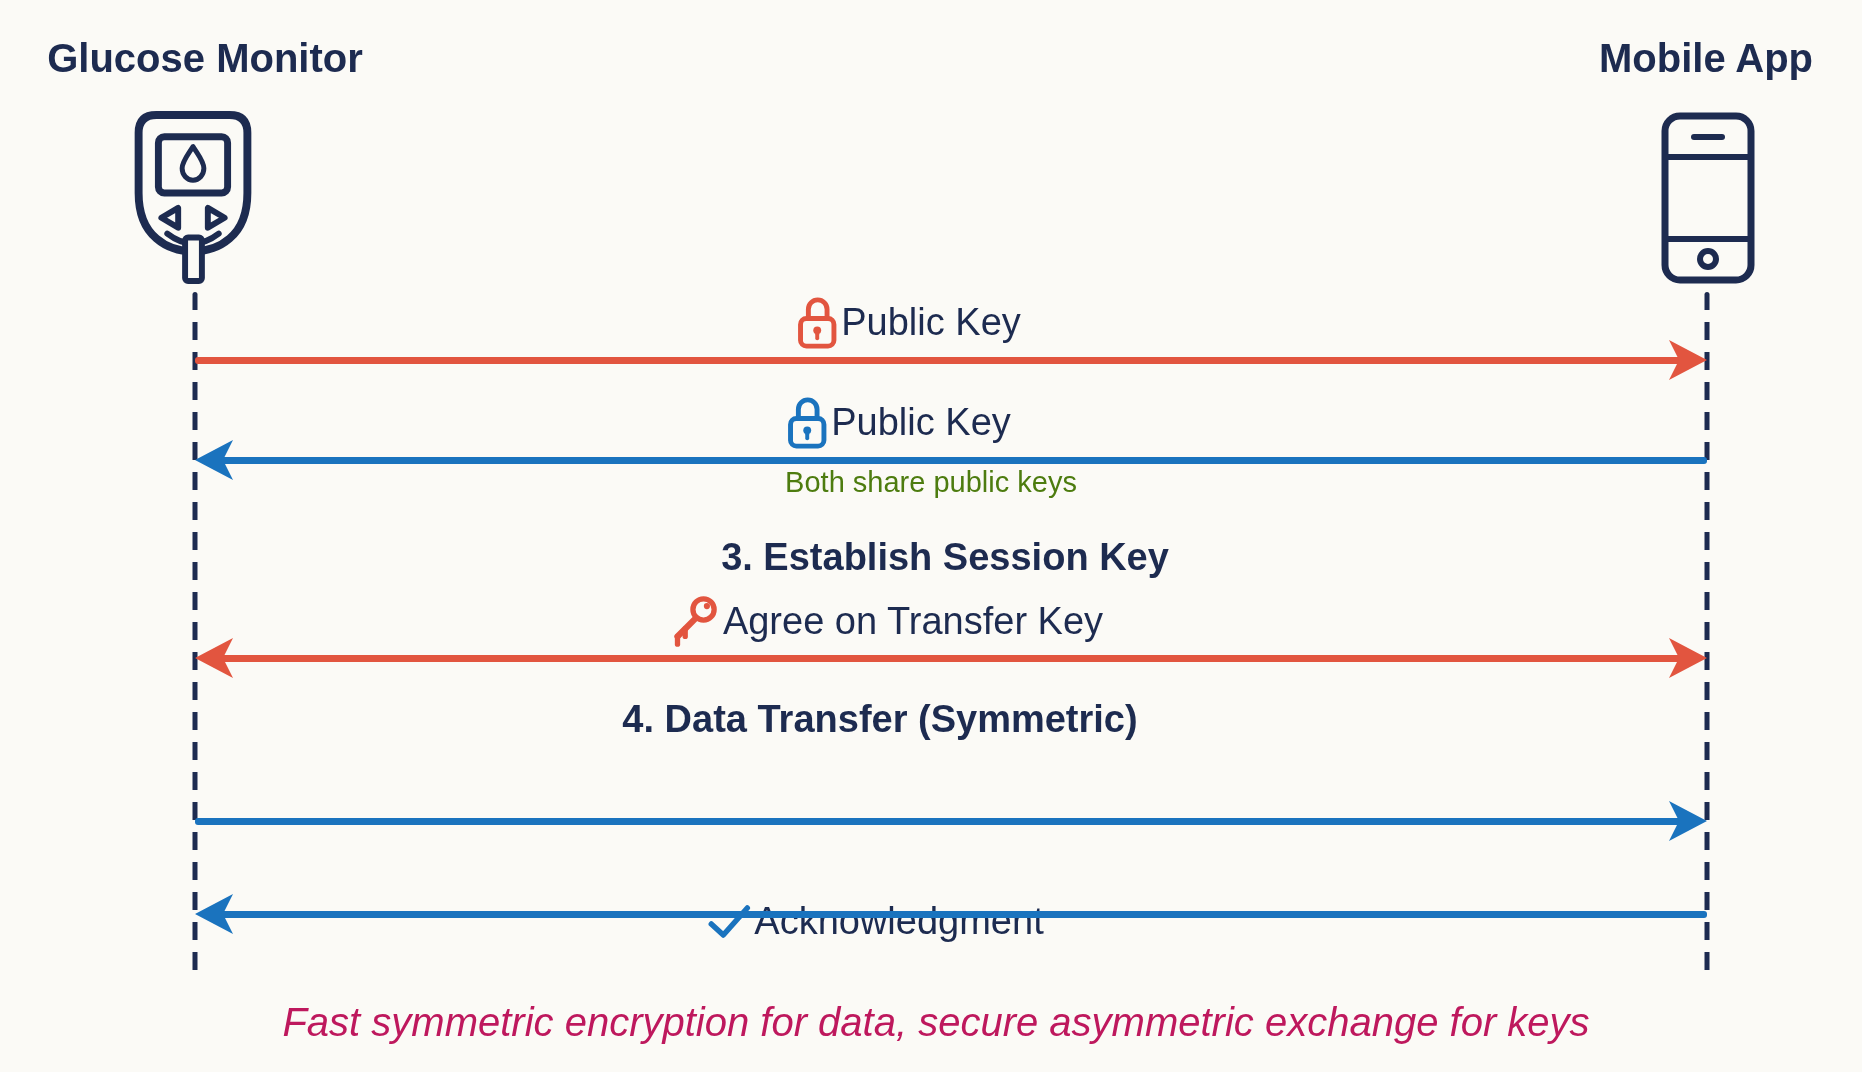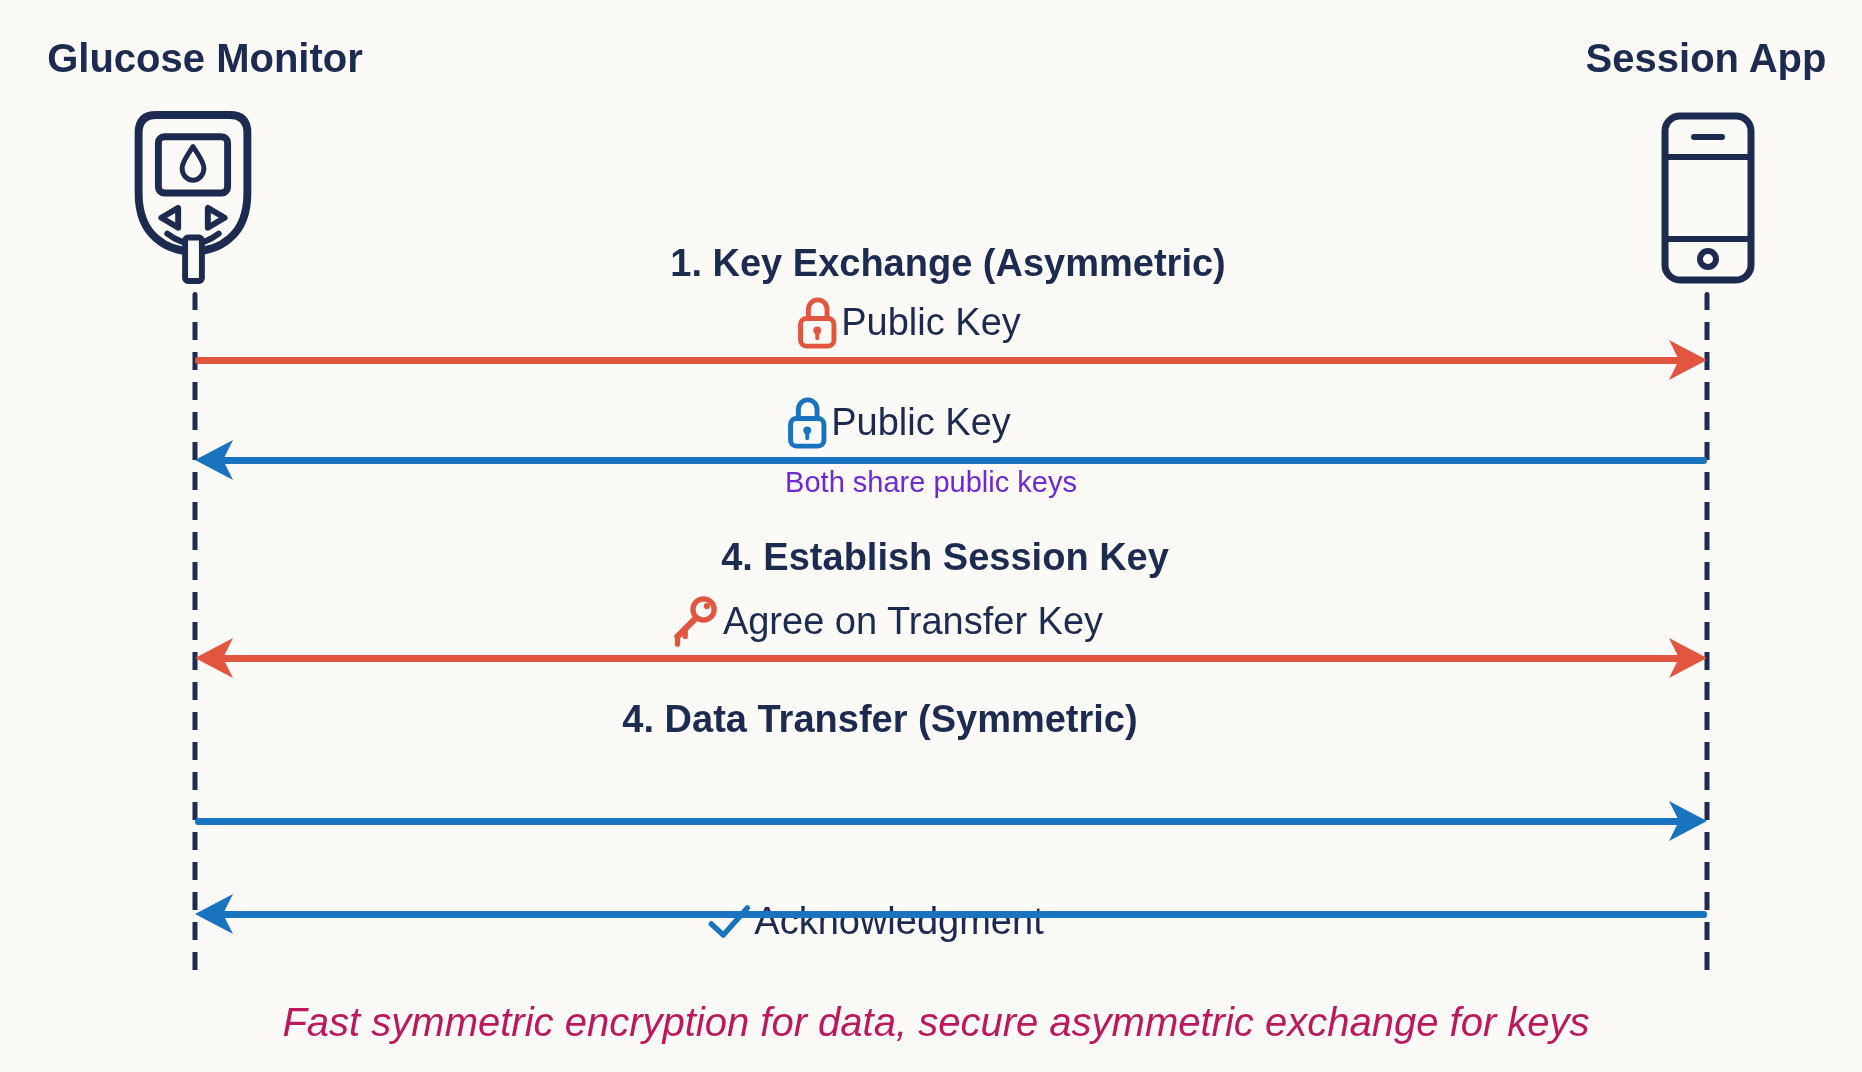--- a/index.html
+++ b/index.html
@@ -32,21 +32,21 @@
 
   .msg-row{
     position:absolute;transform:translateX(-50%);
     display:flex;align-items:center;gap:2px;white-space:nowrap;
   }
   .msg-label{font-size:38px;color:#1d2b50;}
   .mi{display:flex;align-items:center;}
 
   .note{
     position:absolute;transform:translateX(-50%);
-    font-size:29px;color:#6d28d9;white-space:nowrap;
+    font-size:29px;color:#4d7c0f;white-space:nowrap;
   }
 
   .arrow{
     position:absolute;left:195px;width:1512px;height:44px;
     display:flex;align-items:center;
   }
   .arrow .line{flex:1;height:7px;background:currentColor;border-radius:3px;}
   .arrow .head{flex:0 0 auto;display:block;}
   .arrow .head.right{margin-left:-12px;}
   .arrow .head.left{margin-right:-12px;}
@@ -69,35 +69,34 @@
       <path d="M25 5 H99 Q117 5 117 23 V84 Q117 115 99 130 Q84 143 62 143 Q40 143 25 130 Q7 115 7 84 V23 Q7 5 25 5 Z" stroke-width="8" stroke-linejoin="round"></path>
       <rect x="27" y="27" width="70" height="57" rx="6" stroke-width="7"></rect>
       <path d="M62 37 C57 45 51 52 51 59 a11 12 0 0 0 22 0 C73 52 67 45 62 37 Z" stroke-width="5" stroke-linejoin="round"></path>
       <path d="M47 99 V119 L30 109 Z" stroke-width="6" stroke-linejoin="round"></path>
       <path d="M77 99 V119 L94 109 Z" stroke-width="6" stroke-linejoin="round"></path>
       <path d="M36 125 Q62 145 88 125" stroke-width="6" stroke-linecap="round"></path>
       <rect x="54" y="129" width="17" height="44" rx="3" fill="#fbfaf6" stroke-width="6"></rect>
     </svg>
   </div>
 
-  <div class="actor-title" style="left:1706px">Session App</div>
+  <div class="actor-title" style="left:1706px">Mobile App</div>
   <div class="actor-icon" style="left:1708px;top:112px">
     <svg width="94" height="172" viewBox="0 0 94 172" fill="none" stroke="#1d2b50">
       <rect x="4" y="4" width="86" height="164" rx="15" stroke-width="7"></rect>
       <line x1="33" y1="25" x2="61" y2="25" stroke-width="6" stroke-linecap="round"></line>
       <line x1="5" y1="45" x2="89" y2="45" stroke-width="6"></line>
       <line x1="5" y1="127" x2="89" y2="127" stroke-width="6"></line>
       <circle cx="47" cy="147" r="8" stroke-width="6"></circle>
     </svg>
   </div>
 
   <div class="lifeline" style="left:195px"></div>
   <div class="lifeline" style="left:1707px"></div>
 
-  <div class="section-title" style="left:948px;top:242px">1. Key Exchange (Asymmetric)</div>
 
   <div class="msg-row" style="left:908px;top:294px">
     <span class="mi red">
       <svg width="44" height="57" viewBox="0 0 44 58" fill="none" stroke="currentColor">
         <path d="M13 25 V15.5 a9.5 9.5 0 0 1 19 0 V25" stroke-width="5"></path>
         <rect x="5" y="25" width="34" height="28" rx="6" stroke-width="5"></rect>
         <circle cx="22" cy="37" r="4" fill="currentColor" stroke="none"></circle>
         <rect x="20" y="39" width="4" height="8" rx="2" fill="currentColor" stroke="none"></rect>
       </svg>
     </span>
@@ -122,21 +121,21 @@
     <span class="msg-label">Public Key</span>
   </div>
   <div class="arrow blue" style="top:438px">
     <svg class="head left" width="38" height="44" viewBox="0 0 38 44">
       <polygon points="38,2 0,22 38,42 28,22" fill="currentColor"></polygon>
     </svg>
     <div class="line"></div>
   </div>
   <div class="note" style="left:931px;top:466px">Both share public keys</div>
 
-  <div class="section-title" style="left:945px;top:536px">4. Establish Session Key</div>
+  <div class="section-title" style="left:945px;top:536px">3. Establish Session Key</div>
 
   <div class="msg-row" style="left:885px;top:592px">
     <span class="mi red">
       <svg width="54" height="58" viewBox="0 0 56 60" fill="none" stroke="currentColor">
         <circle cx="38" cy="18" r="11" stroke-width="5.5"></circle>
         <circle cx="41.5" cy="14.5" r="3.2" fill="currentColor" stroke="none"></circle>
         <path d="M30 27 L11 46" stroke-width="6.5" stroke-linecap="round"></path>
         <path d="M11 46 V54" stroke-width="5.5" stroke-linecap="round"></path>
         <path d="M19 38 V46" stroke-width="5.5" stroke-linecap="round"></path>
       </svg>

